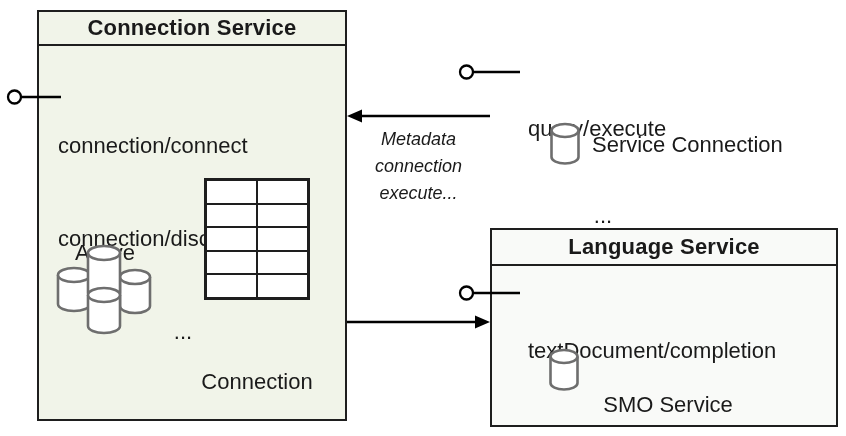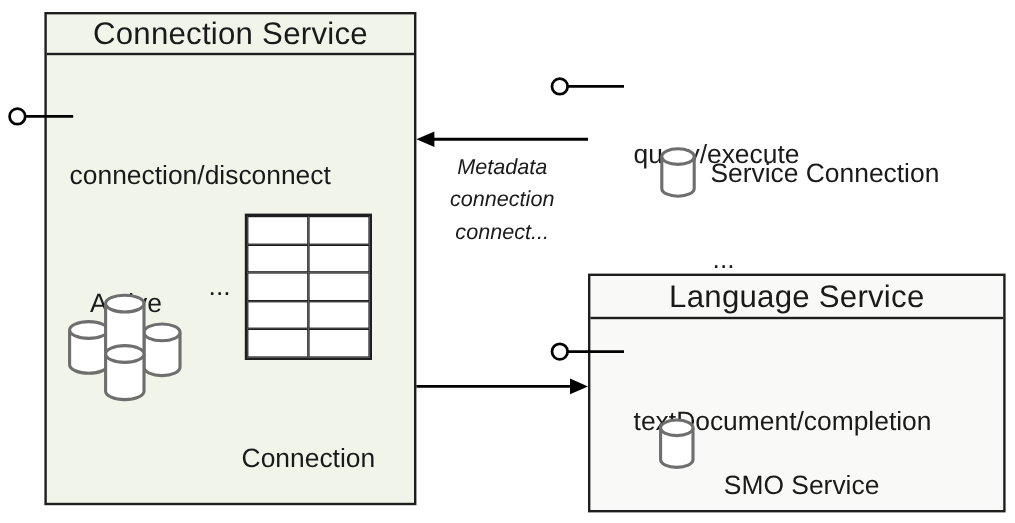--- a/index.html
+++ b/index.html
@@ -8,21 +8,21 @@
     font-family:"Liberation Sans",sans-serif;color:var(--text-color,#1a1a1a);
     overflow:hidden;
   }
   .box{position:absolute;box-sizing:border-box;border:2px solid var(--box-border,#1e1e1e);z-index:1;}
   .box.tinted{background:var(--connection-box-fill,#f1f4e9);}
   .box.plain{background:var(--service-box-fill,#f9faf8);}
   .box-header{
     box-sizing:border-box;width:100%;
     border-bottom:2px solid var(--box-border,#1e1e1e);
     display:flex;align-items:center;justify-content:center;
-    font-weight:normal;font-size:26px;letter-spacing:0.2px;
+    font-weight:bold;font-size:22px;letter-spacing:0.2px;
   }
   .txt{position:absolute;z-index:2;font-size:22px;line-height:31px;white-space:pre;}
   .txt span{display:block;}
   .center{text-align:center;}
   .ellipsis-line{text-align:center;}
   .arrow-label{
     position:absolute;z-index:2;width:139px;text-align:center;
     font-style:italic;font-size:18px;line-height:27px;
   }
   .overlay{position:absolute;left:0;top:0;z-index:3;pointer-events:none;}
@@ -42,20 +42,21 @@
   <div class="box tinted" style="left:37px;top:10px;width:310px;height:411px;">
     <div class="box-header" style="height:34px;">Connection Service</div>
   </div>
 
 
   <div class="box plain" style="left:490px;top:228px;width:348px;height:199px;">
     <div class="box-header" style="height:36px;">Language Service</div>
   </div>
 
   <div class="txt" style="left:58px;top:68px;width:250px;">
+    <span>connection/connect</span>
     <span>connection/disconnect</span>
     <span class="ellipsis-line">...</span>
   </div>
 
   <div class="txt center" style="left:35px;top:175px;width:140px;">
     <span>Active</span>
   </div>
 
   <svg class="icon-abs" style="left:52px;top:242px;" width="102" height="96" viewBox="0 0 102 96">
     <g fill="#ffffff" stroke="var(--cylinder-stroke,#6e6e6e)" stroke-width="2.6">
@@ -114,21 +115,21 @@
     </g>
   </svg>
   <div class="txt center" style="left:568px;top:332px;width:200px;line-height:29px;">
     <span>SMO Service</span>
     
   </div>
 
   <div class="arrow-label" style="left:349px;top:126px;">
     <span>Metadata</span>
     <span>connection</span>
-    <span>connect...</span>
+    <span>execute...</span>
   </div>
 
   <svg class="overlay" width="846" height="436" viewBox="0 0 846 436">
 
     <g stroke="var(--connector-color,#000)" fill="var(--connector-color,#000)">
       <line x1="490" y1="116" x2="353" y2="116" stroke-width="2.4"></line>
       <polygon points="347,116 362,109.5 362,122.5" stroke="none"></polygon>
     </g>
 
     <g stroke="var(--connector-color,#000)" fill="var(--connector-color,#000)">

